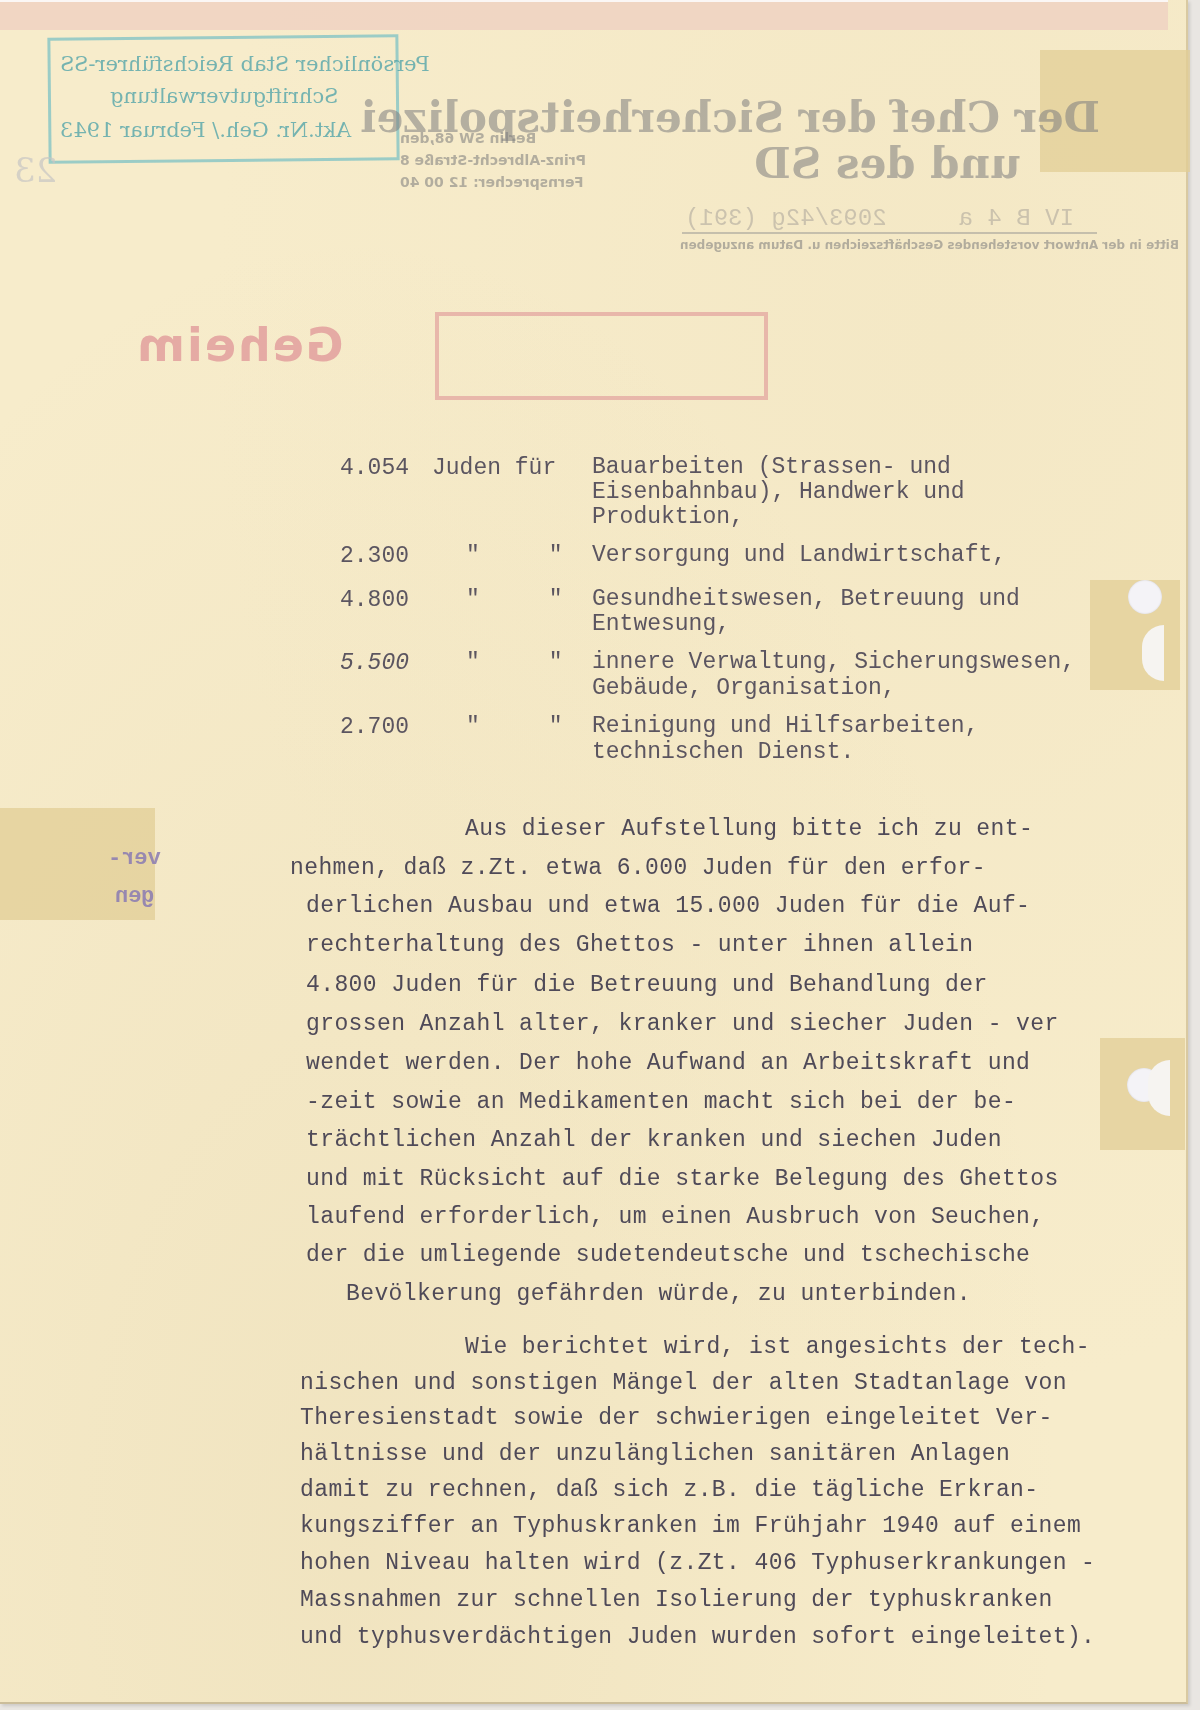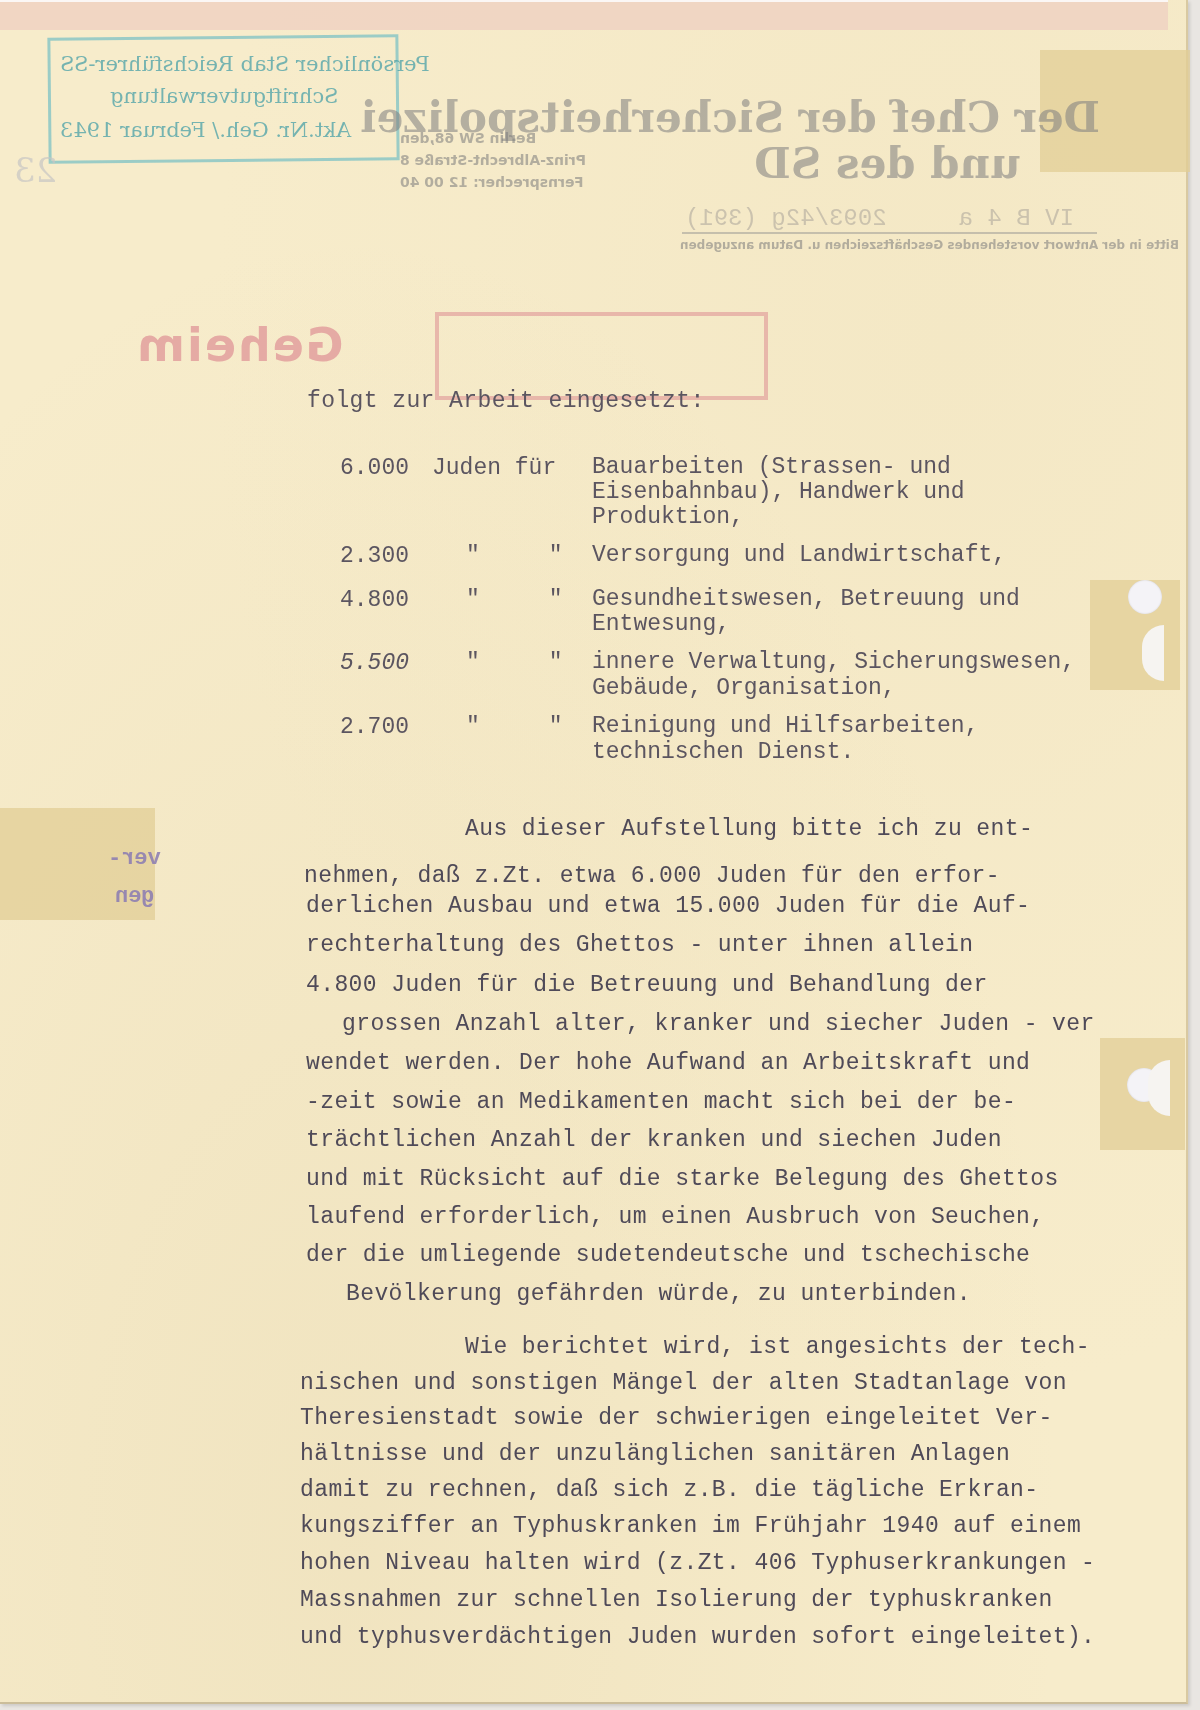--- a/index.html
+++ b/index.html
@@ -203,25 +203,24 @@
   <div class="bleed" style="left:685px; top:205px; font-size:24px; opacity:0.45;">IV B 4 a     2093/42g (391)</div>
   <div class="ref-line"></div>
   <div class="bleed bleed-small" style="left:680px; top:238px; font-size:12px;">Bitte in der Antwort vorstehendes Geschäftszeichen u. Datum anzugeben</div>
 
   <div class="stamp-red-text">Geheim</div>
   <div class="stamp-red-box"></div>
 
   <div class="purple-margin" style="left:108px; top:846px;">ver-</div>
   <div class="purple-margin" style="left:115px; top:884px;">gen</div>
 
-  <div class="typed" style="left:307px; top:388px;">folgt zur Arbeit eingesetzt:</div>
 
   <div>
     <div>
-      <div class="list-num" style="left:340px; top:455px;">6.000</div>
+      <div class="list-num" style="left:340px; top:455px;">4.054</div>
       <div class="list-num" style="left:432px; top:455px;">Juden für</div>
       <div class="list-desc" style="left:592px; top:455px;">Bauarbeiten (Strassen- und</div>
       <div class="list-desc" style="left:592px; top:480px;">Eisenbahnbau), Handwerk und</div>
       <div class="list-desc" style="left:592px; top:505px;">Produktion,</div>
     </div>
     <div>
       <div class="list-num" style="left:340px; top:543px;">2.300</div>
       <div class="list-num" style="left:466px; top:543px;">"     "</div>
       <div class="list-desc" style="left:592px; top:543px;">Versorgung und Landwirtschaft,</div>
     </div>
@@ -240,25 +239,25 @@
     <div>
       <div class="list-num" style="left:340px; top:714px;">2.700</div>
       <div class="list-num" style="left:466px; top:714px;">"     "</div>
       <div class="list-desc" style="left:592px; top:714px;">Reinigung und Hilfsarbeiten,</div>
       <div class="list-desc" style="left:592px; top:740px;">technischen Dienst.</div>
     </div>
   </div>
 
   <div>
     <div class="typed ink" style="left:465px; top:816px;">Aus dieser Aufstellung bitte ich zu ent-</div>
-    <div class="typed ink" style="left:304px; top:855px;margin-top:8px;">nehmen, daß z.Zt. etwa 6.000 Juden für den erfor-</div>
+    <div class="typed ink" style="left:290px; top:855px;">nehmen, daß z.Zt. etwa 6.000 Juden für den erfor-</div>
     <div class="typed ink" style="left:306px; top:893px;">derlichen Ausbau und etwa 15.000 Juden für die Auf-</div>
     <div class="typed ink" style="left:306px; top:932px;">rechterhaltung des Ghettos - unter ihnen allein</div>
     <div class="typed ink" style="left:306px; top:972px;">4.800 Juden für die Betreuung und Behandlung der</div>
-    <div class="typed ink" style="left:306px; top:1011px;margin-left:36px;">grossen Anzahl alter, kranker und siecher Juden - ver</div>
+    <div class="typed ink" style="left:306px; top:1011px;">grossen Anzahl alter, kranker und siecher Juden - ver</div>
     <div class="typed ink" style="left:306px; top:1050px;">wendet werden. Der hohe Aufwand an Arbeitskraft und</div>
     <div class="typed ink" style="left:306px; top:1089px;">-zeit sowie an Medikamenten macht sich bei der be-</div>
     <div class="typed ink" style="left:306px; top:1127px;">trächtlichen Anzahl der kranken und siechen Juden</div>
     <div class="typed ink" style="left:306px; top:1166px;">und mit Rücksicht auf die starke Belegung des Ghettos</div>
     <div class="typed ink" style="left:306px; top:1204px;">laufend erforderlich, um einen Ausbruch von Seuchen,</div>
     <div class="typed ink" style="left:306px; top:1242px;">der die umliegende sudetendeutsche und tschechische</div>
     <div class="typed ink" style="left:306px; top:1281px;margin-left:40px;">Bevölkerung gefährden würde, zu unterbinden.</div>
   </div>
 
   <div>

